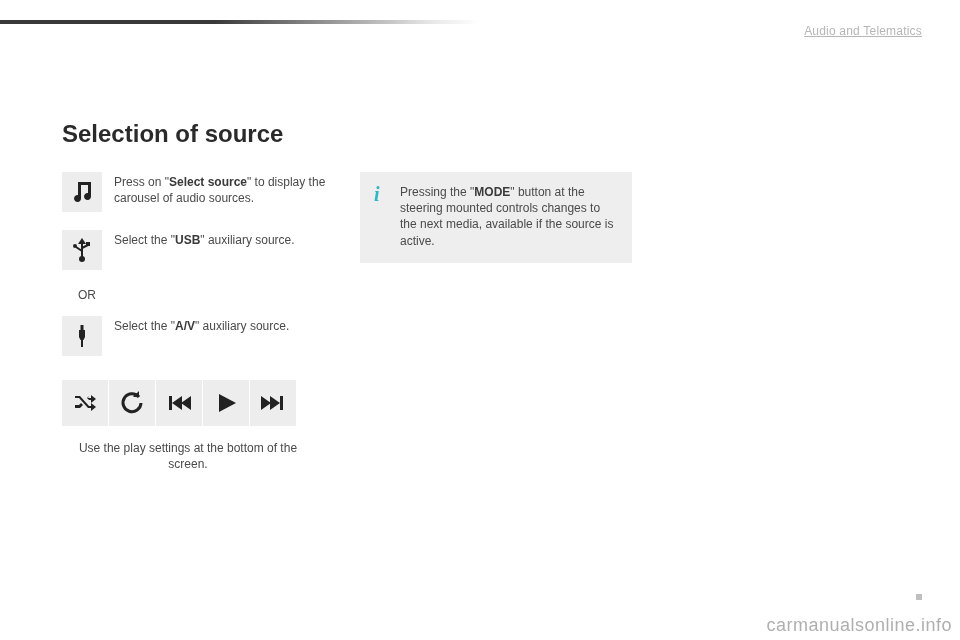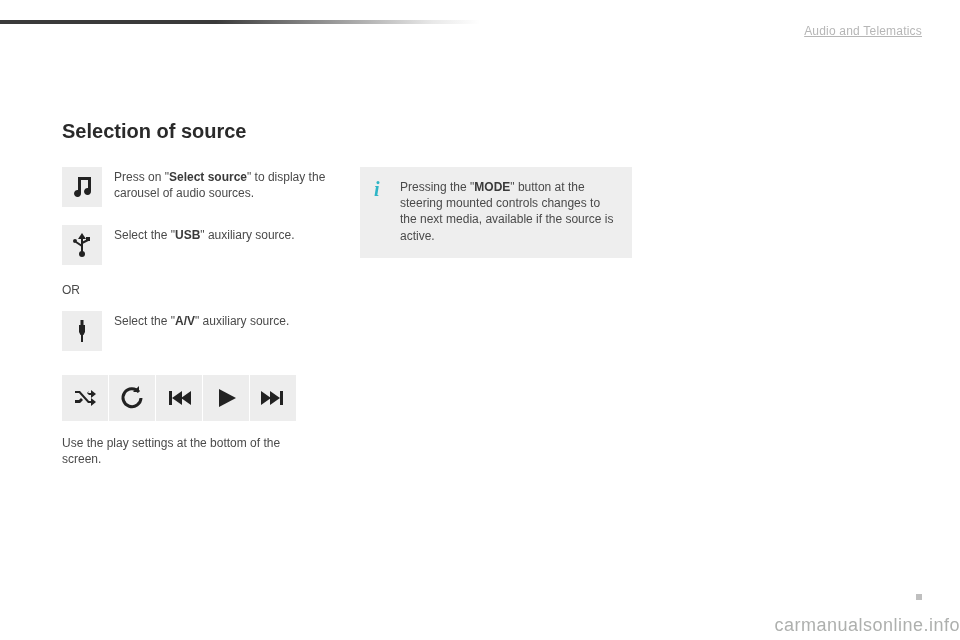--- a/index.html
+++ b/index.html
@@ -30,21 +30,21 @@
     letter-spacing: .2px;
     text-decoration: underline;
   }
   .page {
     position: absolute;
     left: 62px;
     top: 120px;
     width: 836px;
   }
   .heading {
-    font-size: 20px;
+    font-size: 24px;
     font-weight: bold;
     color: #2a2a2a;
     margin-bottom: 24px;
   }
   .cols {
     display: flex;
     gap: 26px;
     align-items: flex-start;
   }
   .col-left { width: 272px; }
@@ -67,21 +67,21 @@
   .step-text {
     font-size: 12px;
     line-height: 1.35;
     color: #4a4a4a;
     padding-top: 2px;
   }
   .step-text b, .info-text b { color: #3a3a3a; font-weight: bold; }
   .or {
     font-size: 12px;
     color: #4a4a4a;
-    margin: 6px 0 14px 0;
+    margin: 6px 0 14px 16px;
   }
   .play-bar {
     display: flex;
     margin-top: 24px;
   }
   .play-cell {
     width: 46px;
     height: 46px;
     background: #ededed;
     display: flex;
@@ -89,20 +89,21 @@
     justify-content: center;
     border-left: 1px solid #fff;
   }
   .play-cell:first-child { border-left: none; }
   .caption {
     font-size: 12px;
     color: #4a4a4a;
     line-height: 1.35;
     margin-top: 14px;
     max-width: 252px;
+    text-align: center;
   }
   .info-box {
     width: 272px;
     background: #eeeeee;
     padding: 12px 14px 14px 14px;
     box-sizing: border-box;
     display: flex;
     gap: 12px;
   }
   .info-i {
@@ -122,21 +123,21 @@
   .footer-dot {
     position: absolute;
     right: 38px;
     bottom: 40px;
     width: 6px;
     height: 6px;
     background: #bfbfbf;
   }
   .watermark {
     position: absolute;
-    right: 0;
+    right: 8px;
     bottom: 4px;
     font-size: 18px;
     color: #aeb0ae;
     letter-spacing: .5px;
     font-family: Arial, sans-serif;
   }
 </style>
 </head>
 <body>
 

